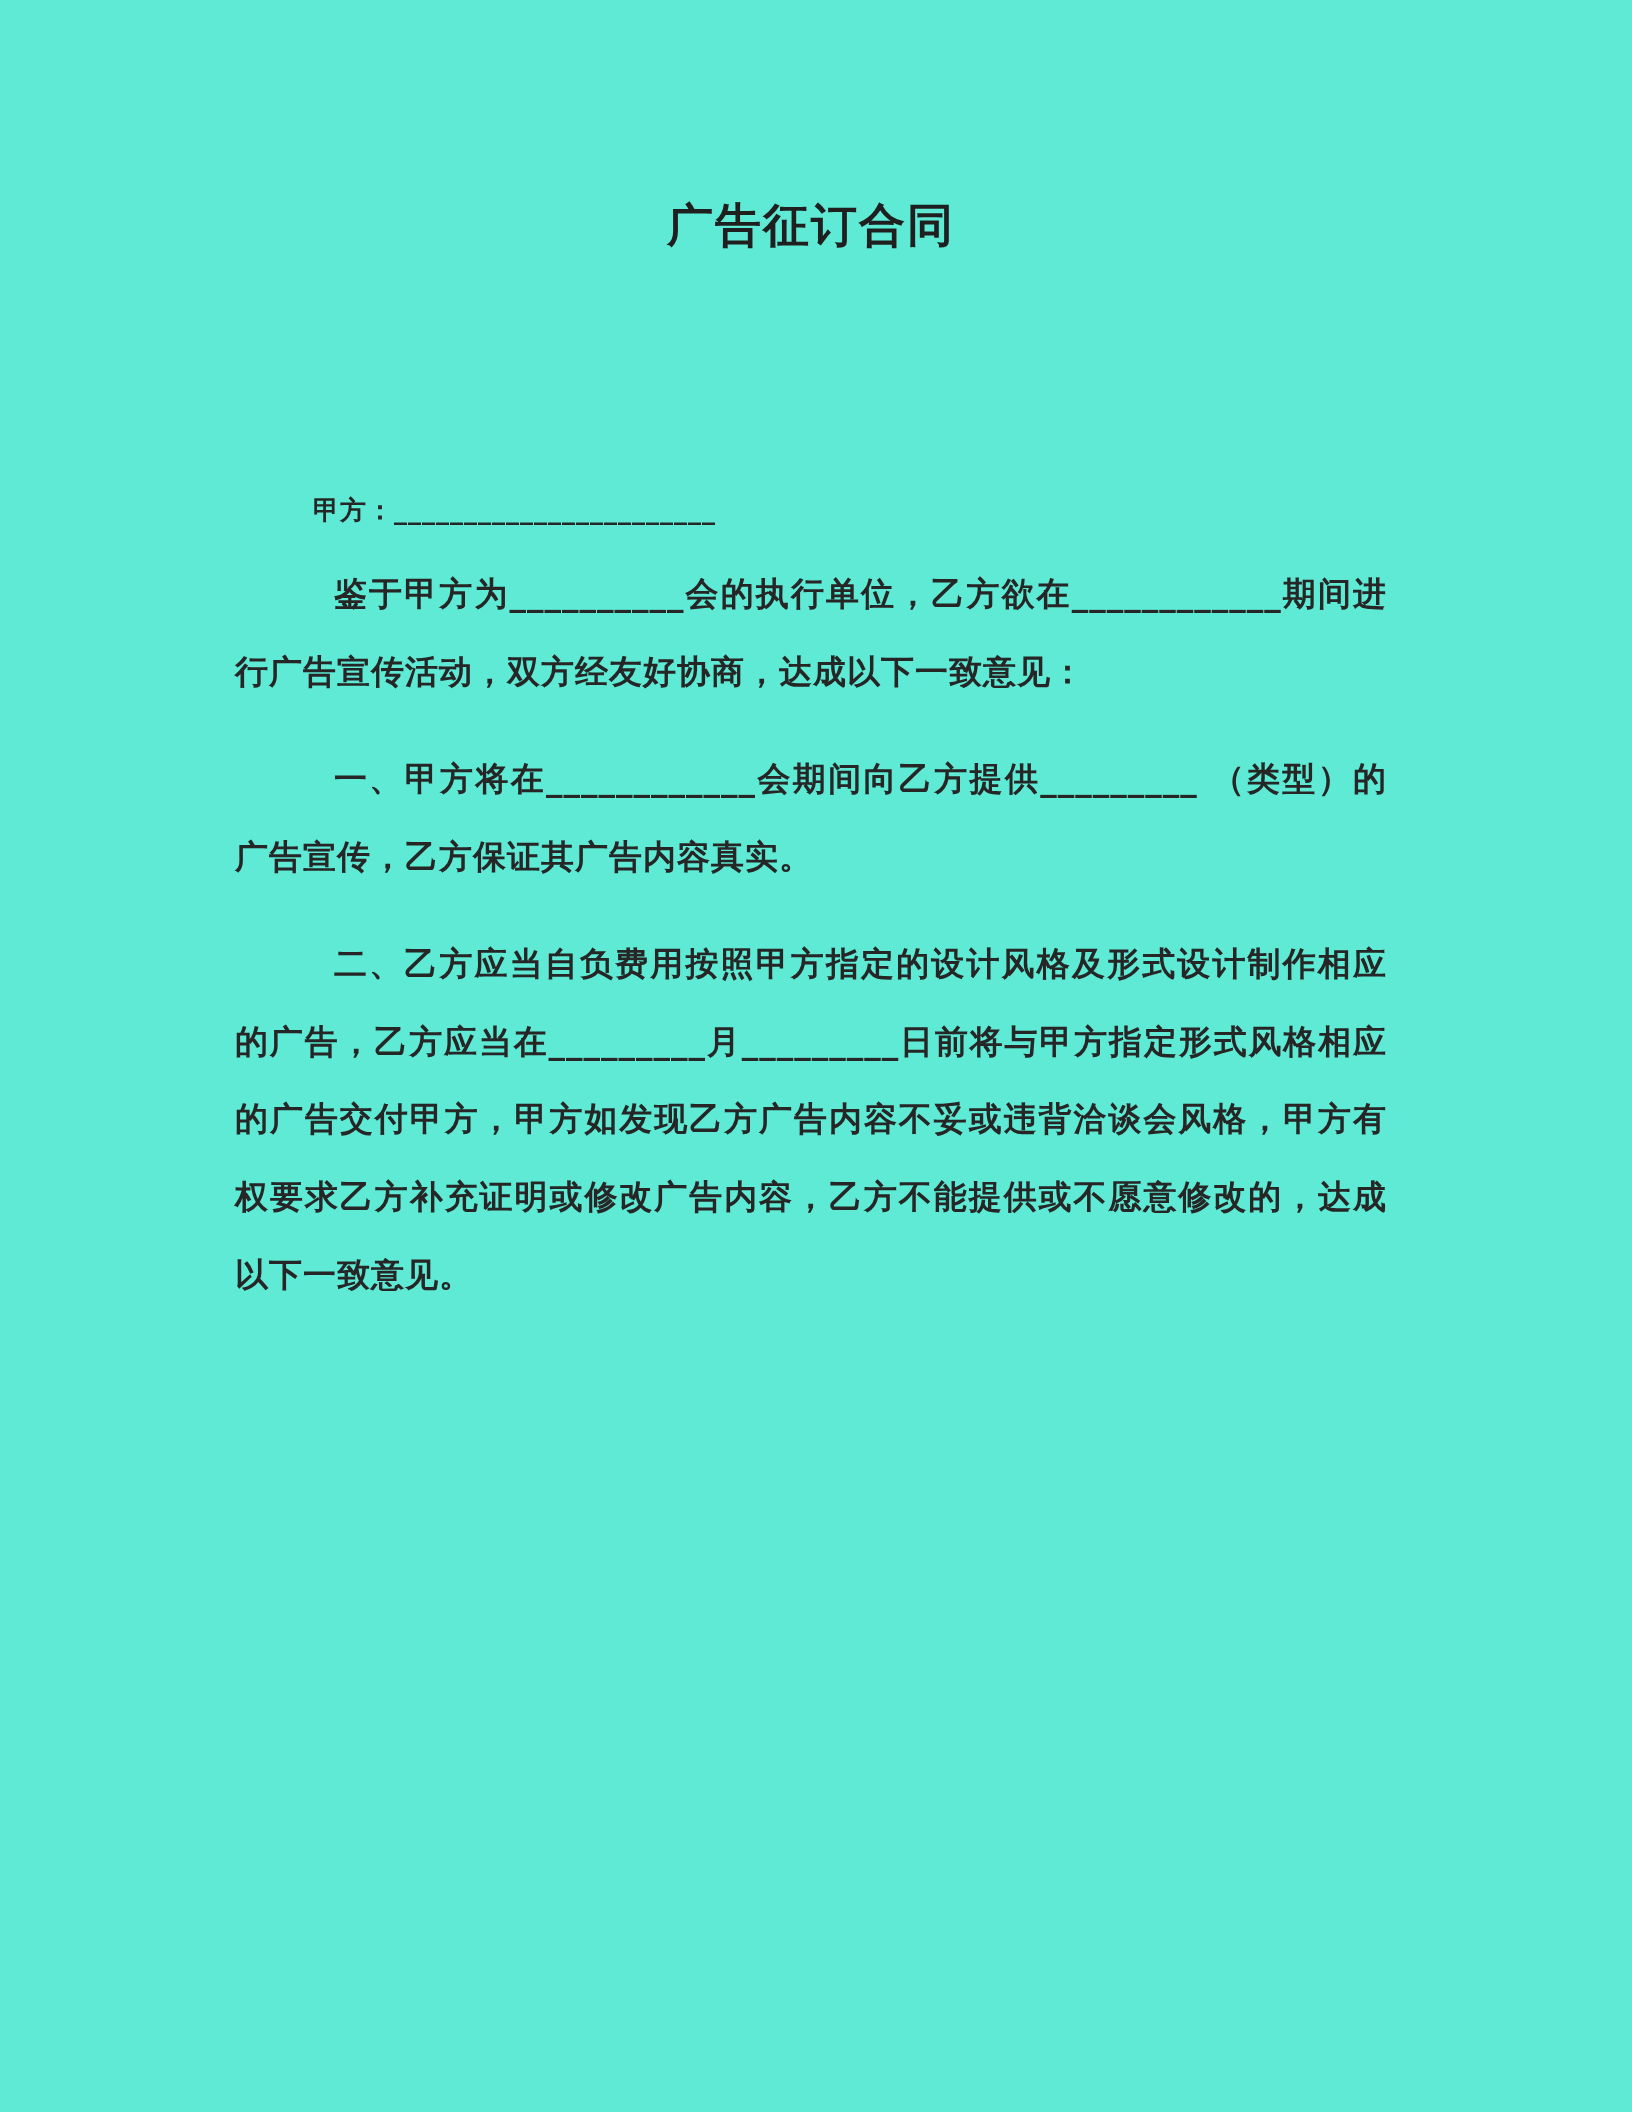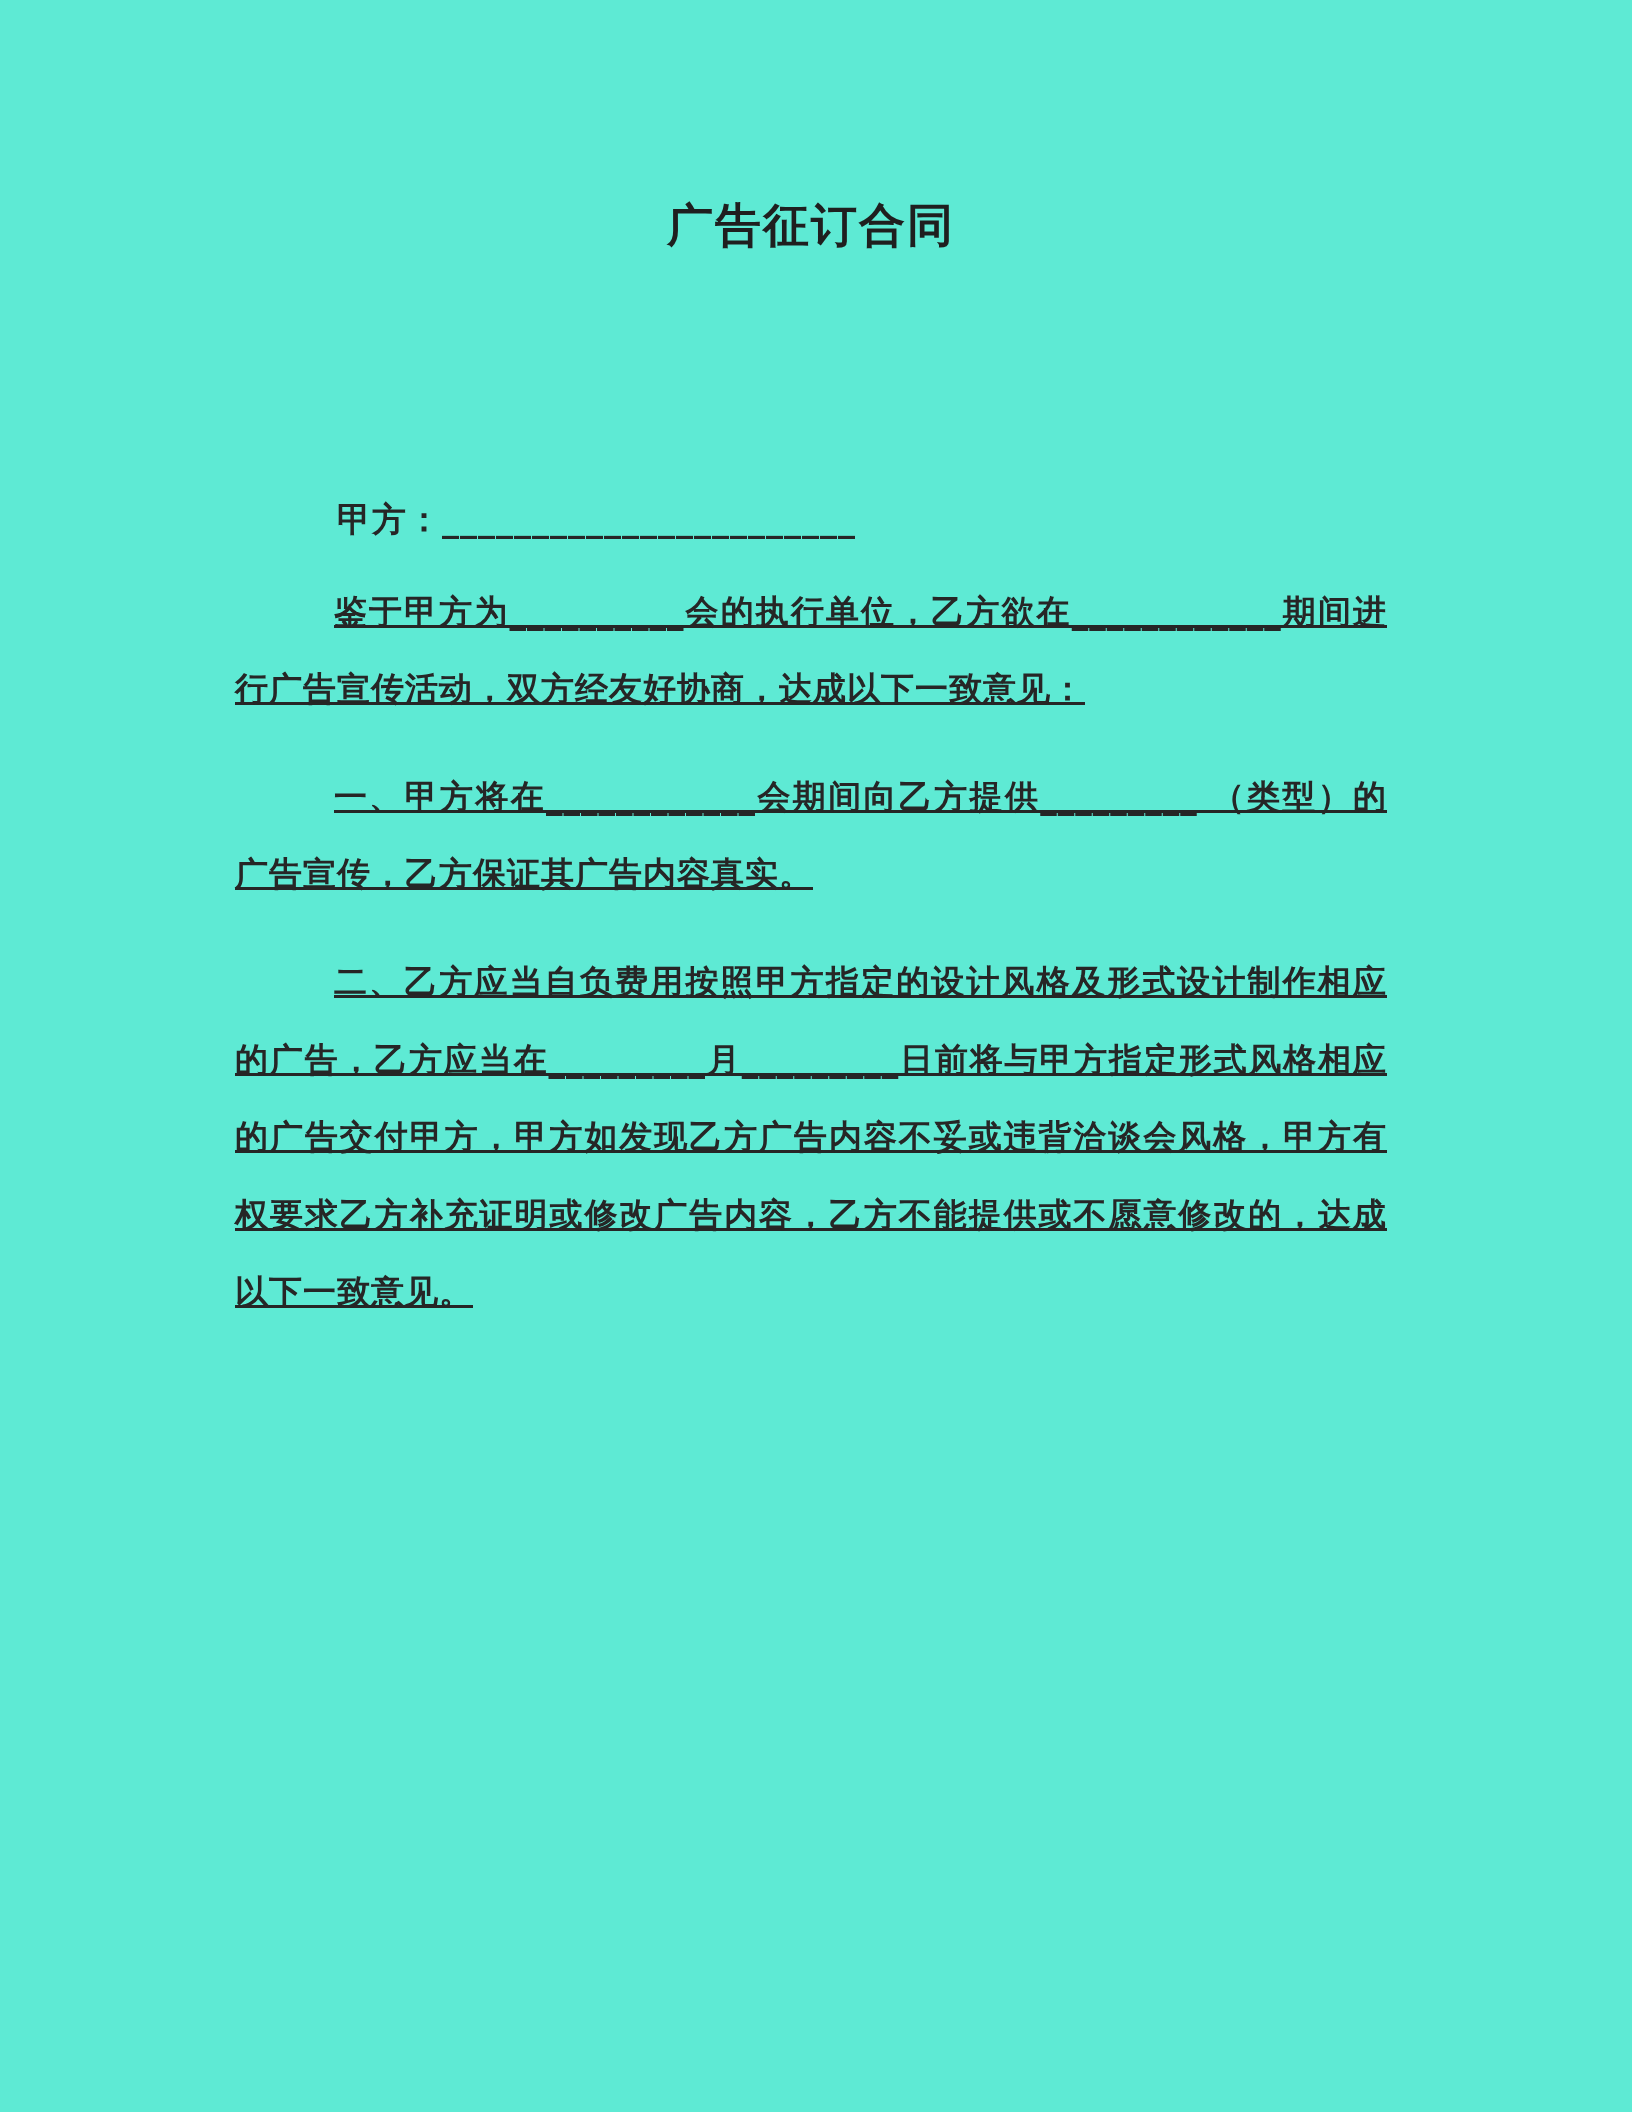--- a/index.html
+++ b/index.html
@@ -22,35 +22,34 @@
   .title {
     margin: 0 0 225px 0;
     text-align: center;
     font-size: 46px;
     font-weight: 700;
     letter-spacing: 2px;
     color: #1f1f1f;
   }
   .party-line {
     margin: 0 0 16px 0;
-    font-size: 34px;
+    font-size: 26px;
     line-height: 2.2;
     text-indent: 3em;
     letter-spacing: 1px;
     white-space: nowrap;
   }
   .para {
     margin: 0 0 30px 0;
     font-size: 33px;
     line-height: 2.35;
     text-indent: 3em;
     text-align: justify;
     letter-spacing: 1px;
     word-break: break-all;
-    text-decoration: underline;
   }
   .para:last-child {
     margin-bottom: 0;
   }
 </style>
 </head>
 <body>
 
 <div class="page">
 

